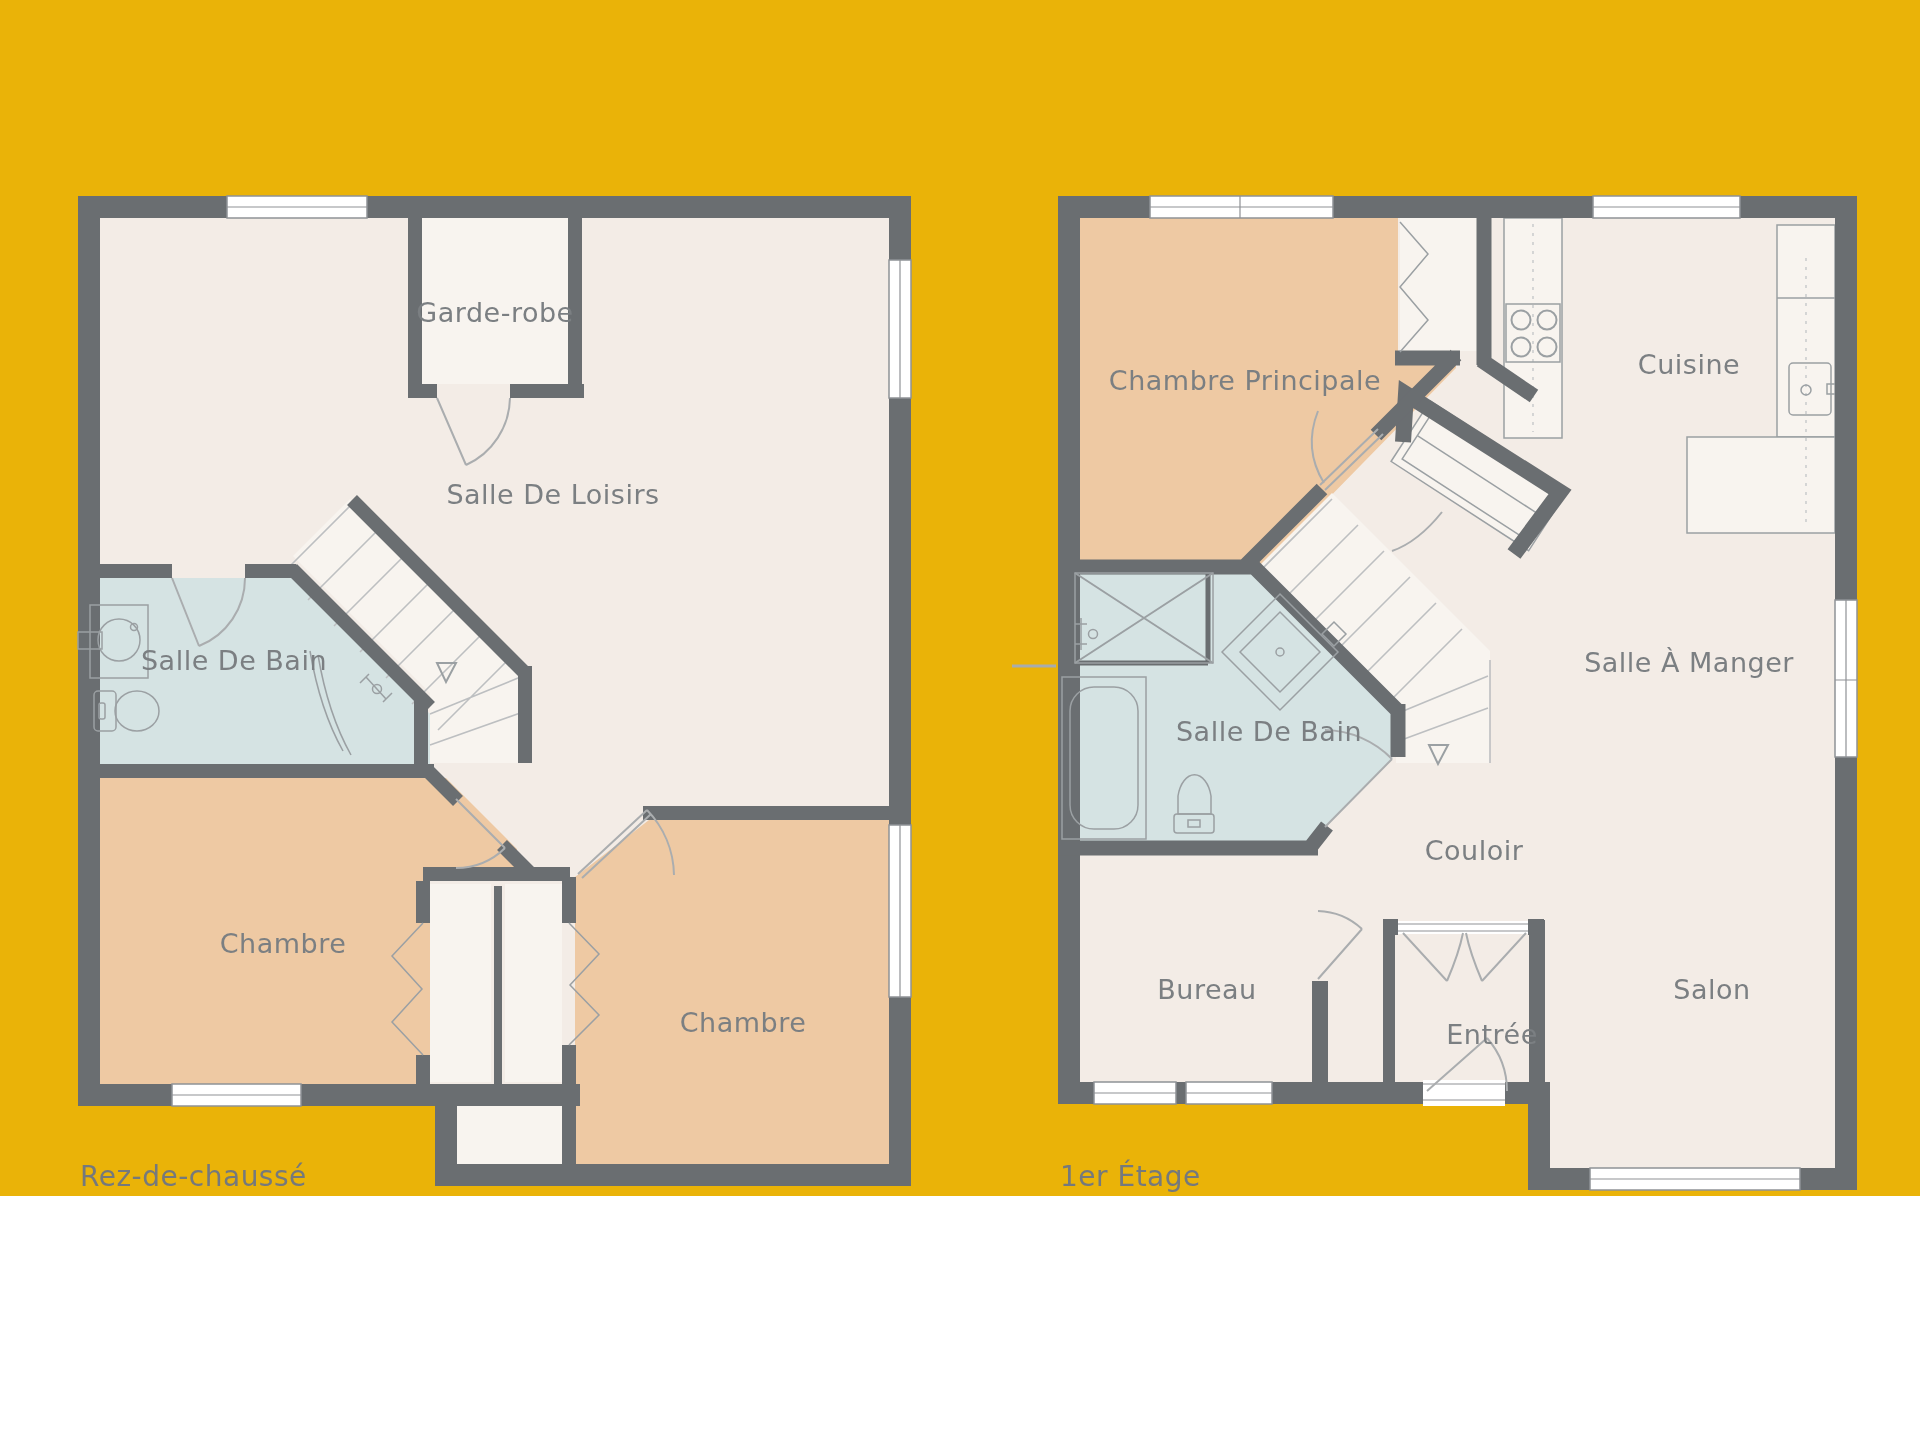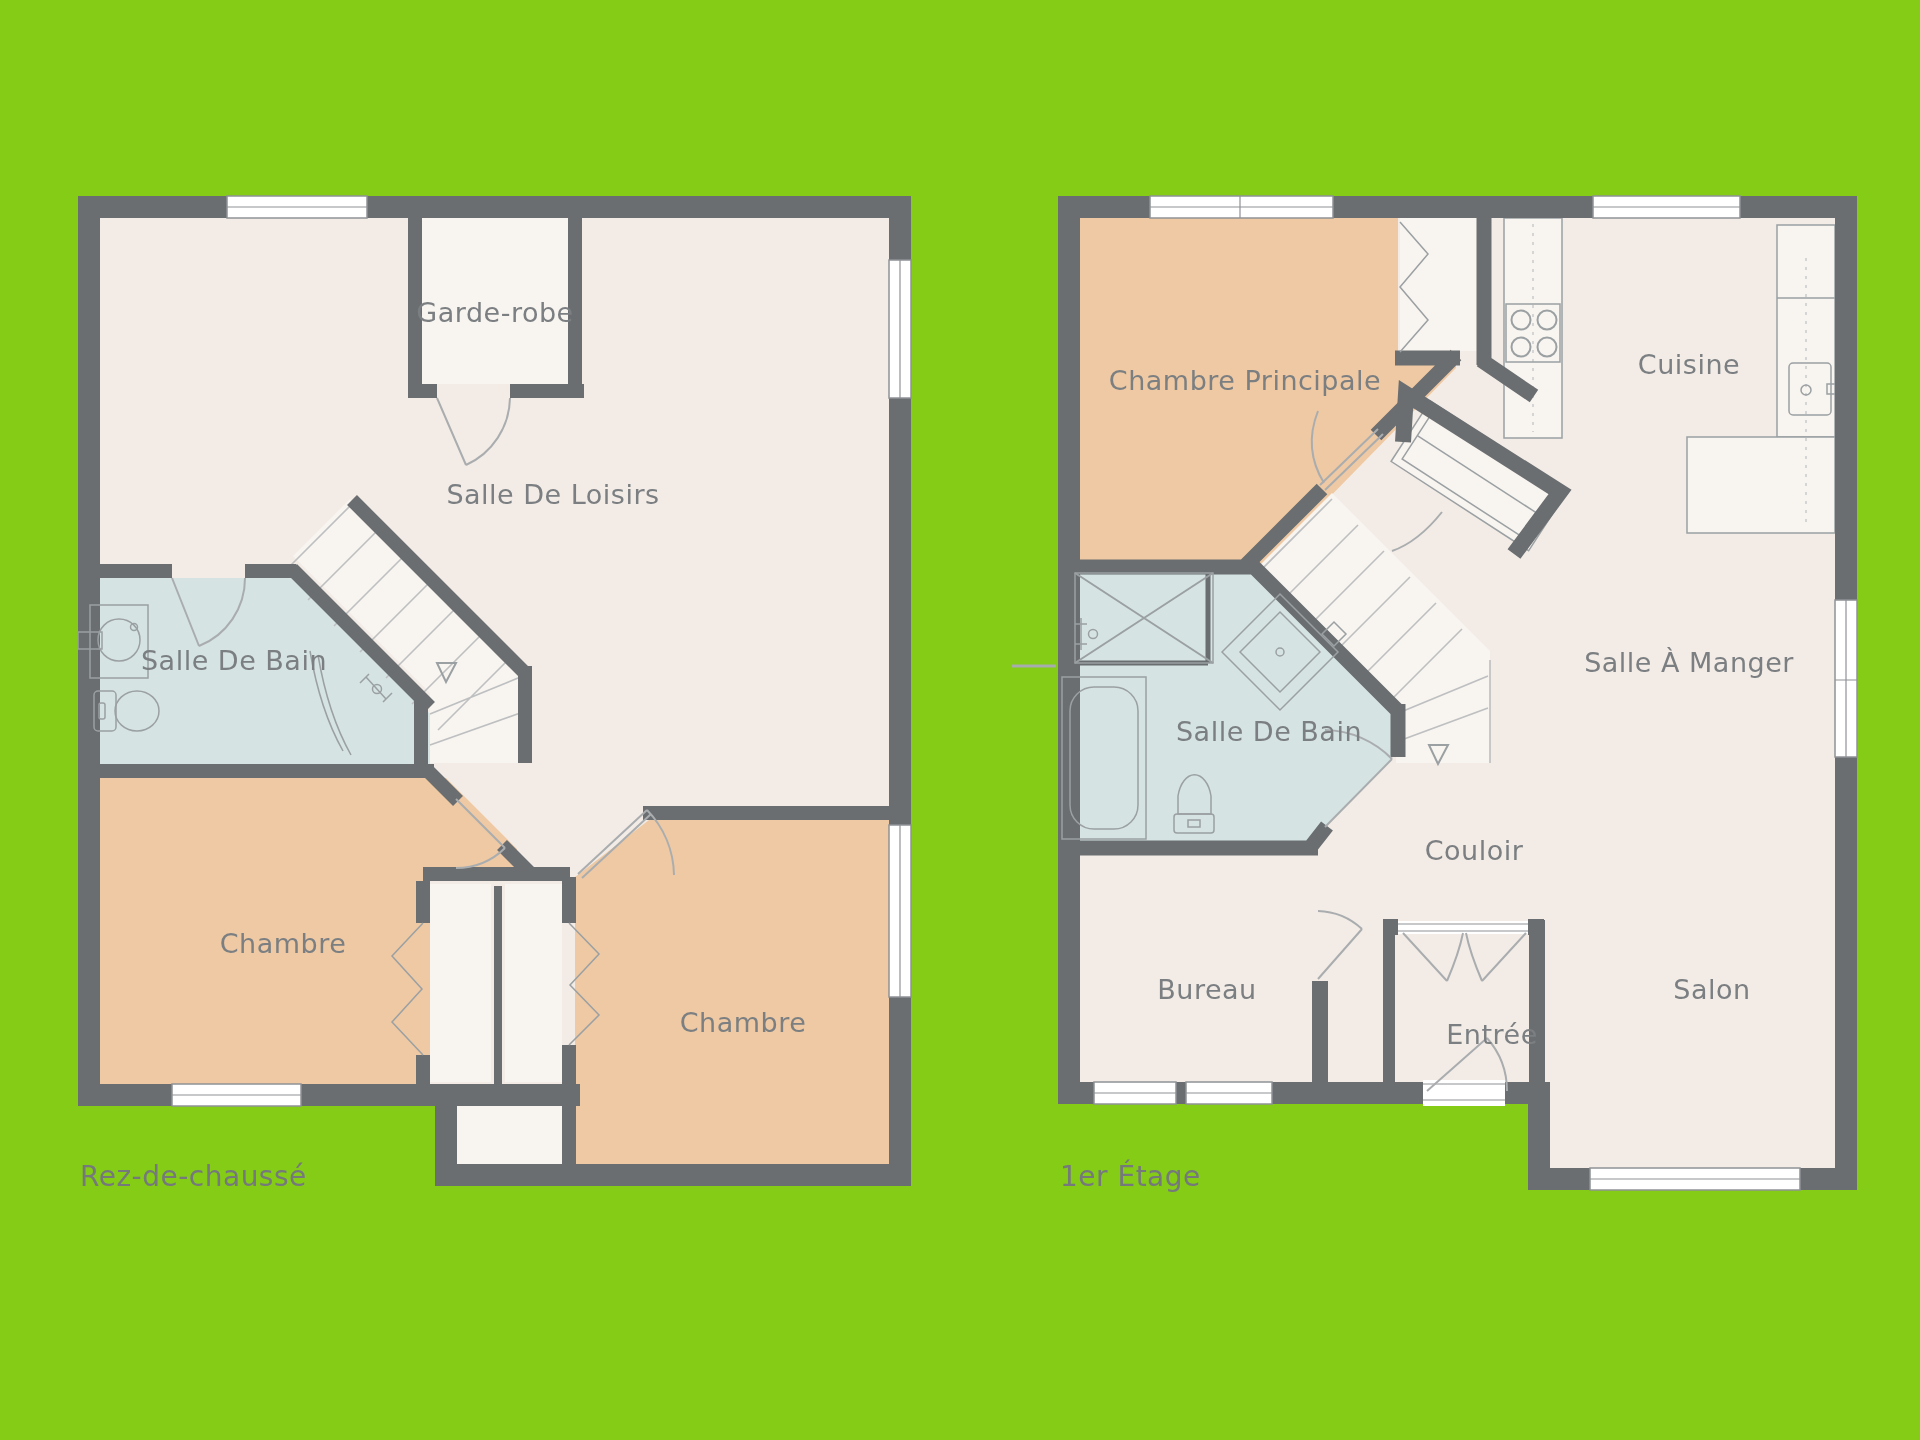--- a/index.html
+++ b/index.html
@@ -1,16 +1,16 @@
 <!DOCTYPE html>
 <html><head>
 <meta charset="utf-8">
 <style>
   html,body{margin:0;padding:0;background:#ffffff;}
-  .canvas{position:relative;width:1920px;height:1440px;background:#84cc16;overflow:hidden;
+  .canvas{position:relative;width:1920px;height:1196px;background:#eab308;overflow:hidden;
           font-family:"DejaVu Sans",sans-serif;}
   svg{display:block;}
   .ring{fill:#6a6e71;fill-rule:evenodd;stroke:none;}
   .floor{fill:#f3ece6;stroke:none;}
   .light{fill:#f8f4ef;stroke:none;}
   .bed{fill:#eec9a3;stroke:none;}
   .bath{fill:#d5e3e3;stroke:none;}
   .wall{stroke:#6a6e71;fill:none;stroke-linecap:butt;}
   .w5{stroke-width:5}.w8{stroke-width:8}.w12{stroke-width:12}.w14{stroke-width:14}
   .w15{stroke-width:15}.w16{stroke-width:16}.w22{stroke-width:22}

